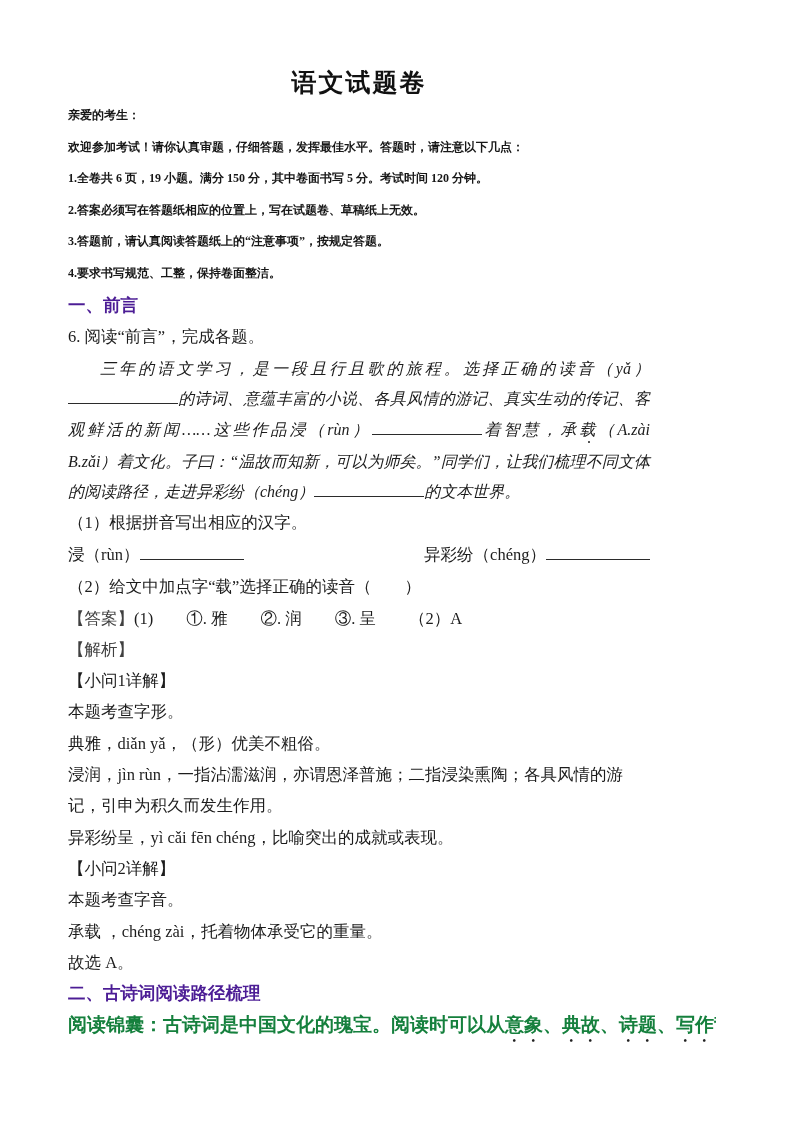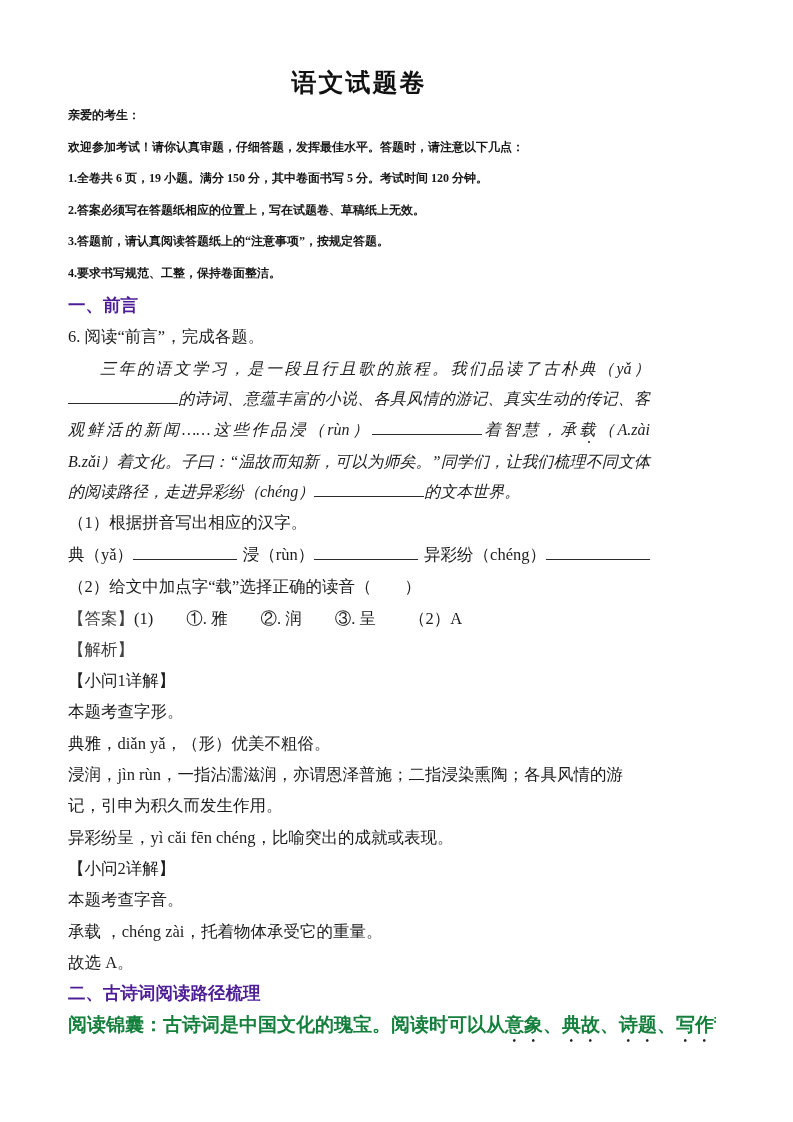--- a/index.html
+++ b/index.html
@@ -63,26 +63,25 @@
     <div class="bline">亲爱的考生：</div>
     <div class="bline">欢迎参加考试！请你认真审题，仔细答题，发挥最佳水平。答题时，请注意以下几点：</div>
     <div class="bline">1.全卷共 6 页，19 小题。满分 150 分，其中卷面书写 5 分。考试时间 120 分钟。</div>
     <div class="bline">2.答案必须写在答题纸相应的位置上，写在试题卷、草稿纸上无效。</div>
     <div class="bline">3.答题前，请认真阅读答题纸上的“注意事项”，按规定答题。</div>
     <div class="bline">4.要求书写规范、工整，保持卷面整洁。</div>
 
     <div class="sec-heading">一、前言</div>
     <div class="line">6. 阅读“前言”，完成各题。</div>
 
-    <p class="passage"><span>三年的语文学习，是一段且行且歌的旅程。我们品读了古朴典（yǎ）</span><span class="blank wide"></span><span>的诗词、意蕴丰富的小说、各具风情的游记、真实生动的传记、客观鲜活的新闻……这些作品浸（rùn）</span><span class="blank wide"></span><span>着智慧，承</span><span class="emph-dot">载</span><span>（A.zài　　B.zǎi）着文化。子曰：“温故而知新，可以为师矣。”同学们，让我们梳理不同文体的阅读路径，走进异彩纷（chéng）</span><span class="blank wide"></span><span>的文本世界。</span></p>
+    <p class="passage"><span>三年的语文学习，是一段且行且歌的旅程。选择正确的读音（yǎ）</span><span class="blank wide"></span><span>的诗词、意蕴丰富的小说、各具风情的游记、真实生动的传记、客观鲜活的新闻……这些作品浸（rùn）</span><span class="blank wide"></span><span>着智慧，承</span><span class="emph-dot">载</span><span>（A.zài　　B.zǎi）着文化。子曰：“温故而知新，可以为师矣。”同学们，让我们梳理不同文体的阅读路径，走进异彩纷（chéng）</span><span class="blank wide"></span><span>的文本世界。</span></p>
 
     <div class="line">（1）根据拼音写出相应的汉字。</div>
 
     <div class="pinyin-row">
-      <span><span>典（yǎ）</span><span class="blank"></span></span>
       <span><span>浸（rùn）</span><span class="blank"></span></span>
       <span><span>异彩纷（chéng）</span><span class="blank"></span></span>
     </div>
 
     <div class="line">（2）给文中加点字“载”选择正确的读音（　　）</div>
 
 
     <div class="line">
       <span class="blue">【答案】</span><span>(1)　　①. 雅　　②. 润　　③. 呈　　（2）A</span>
     </div>

